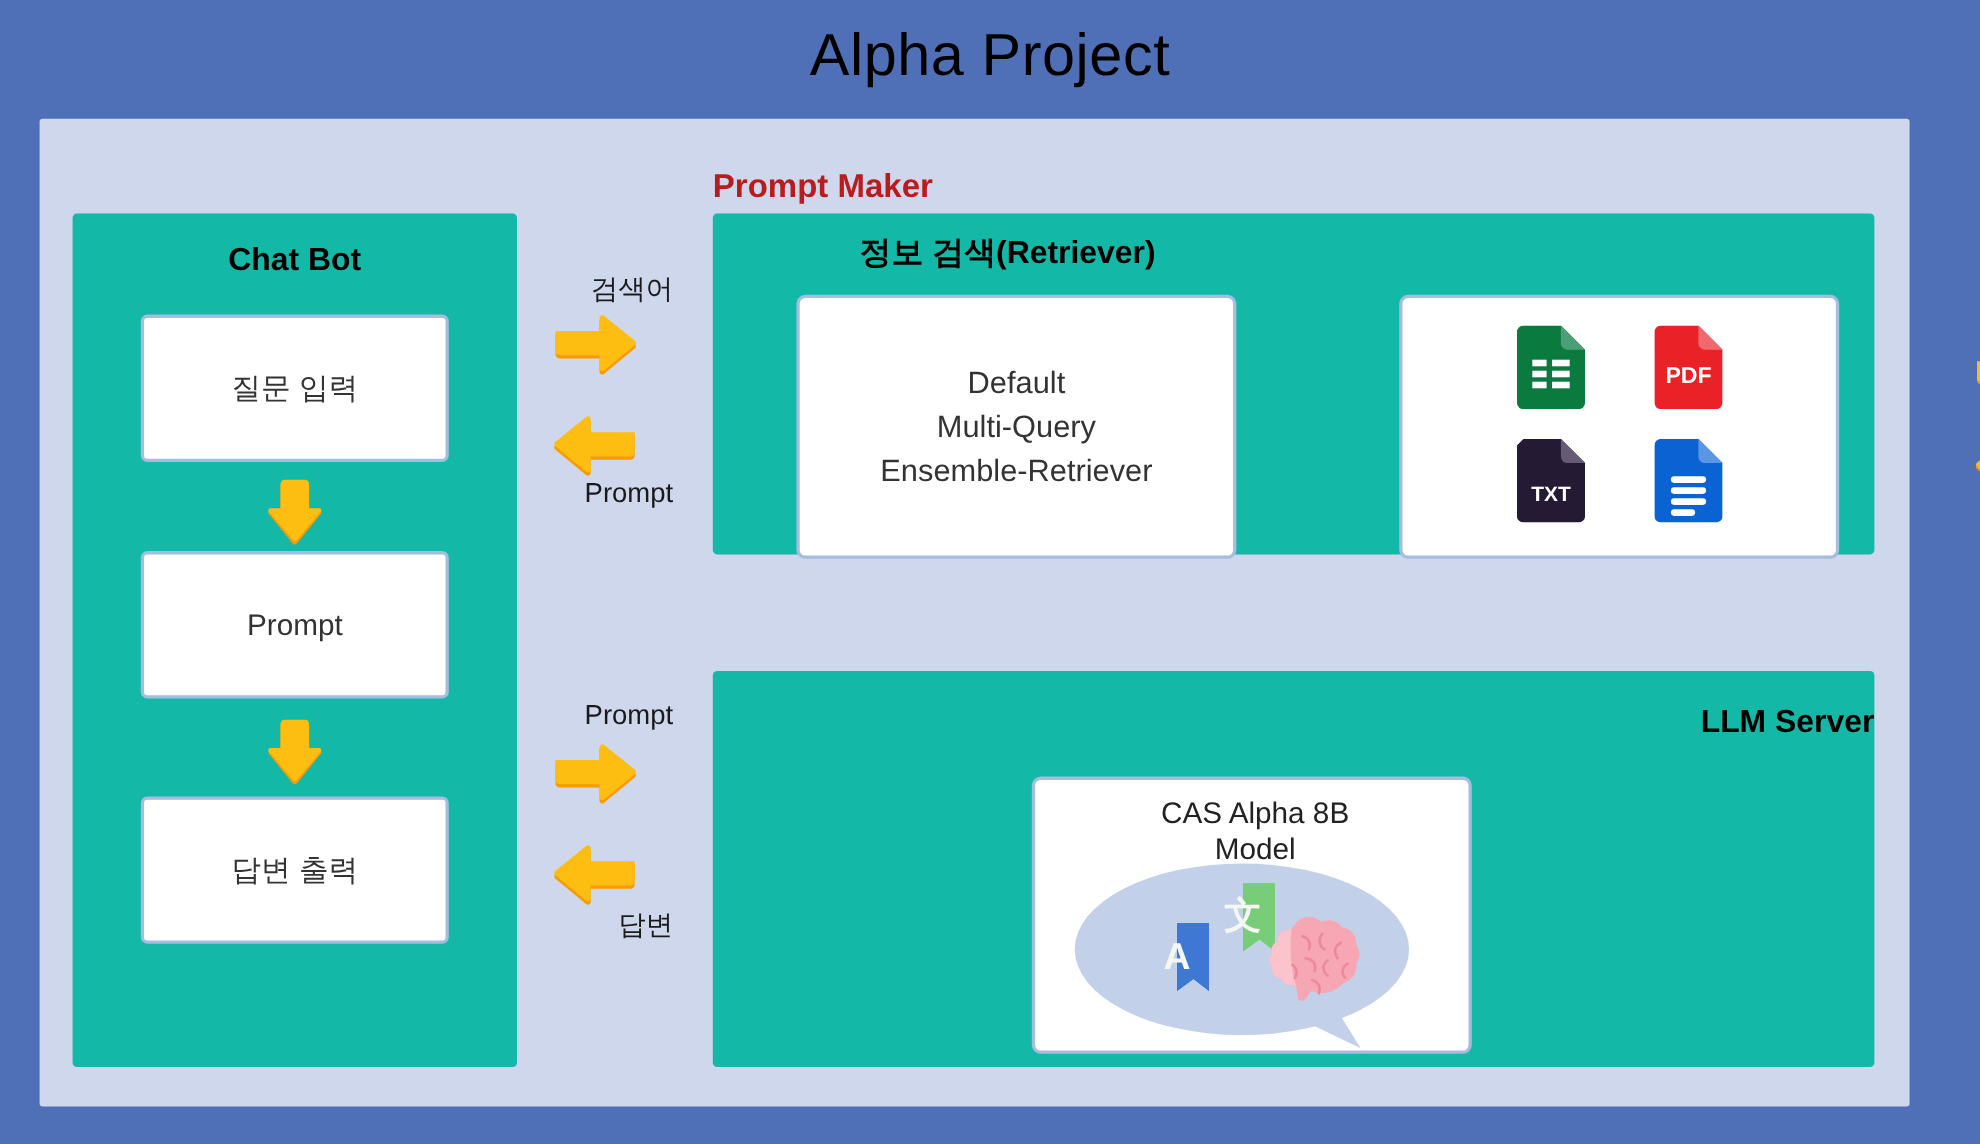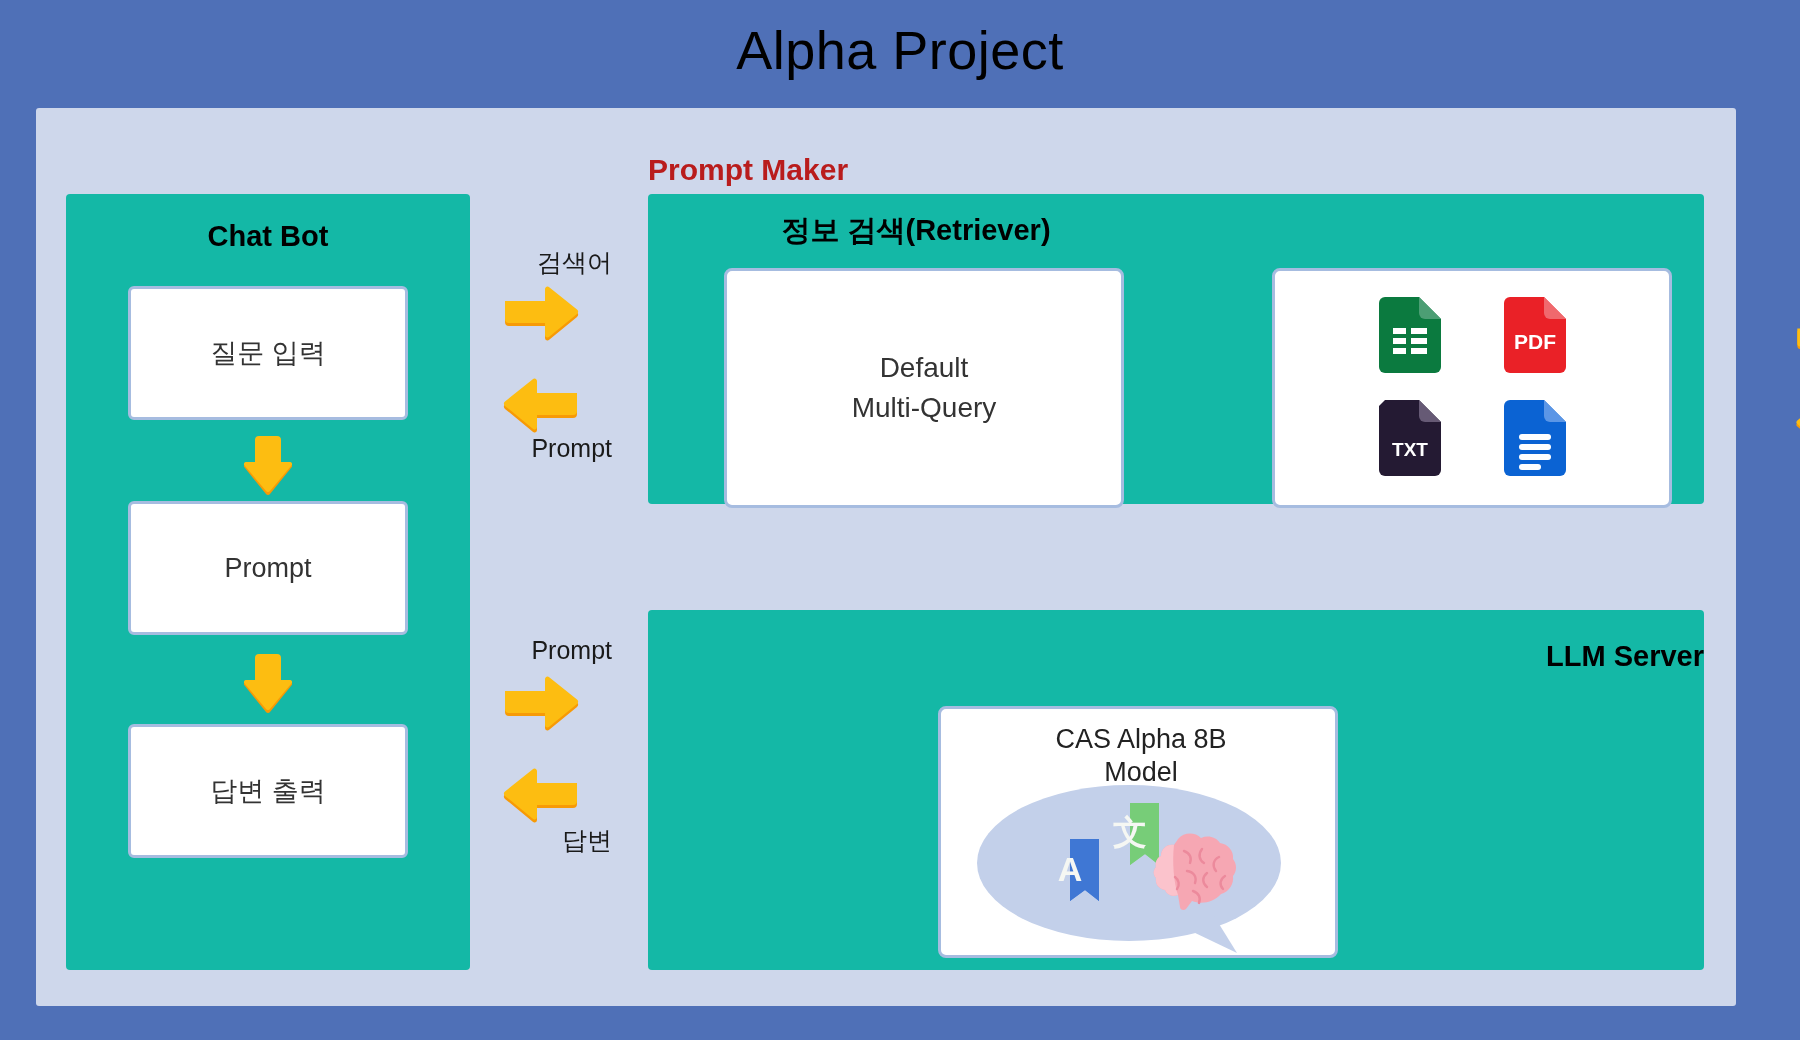--- a/index.html
+++ b/index.html
@@ -283,20 +283,21 @@
     <div class="flow-label" style="top:630px;">답변</div>
   </div>
 
   <div class="card card-retriever">
 
     <div class="sub-col-left">
       <div class="card-title" style="margin-top:18px;">정보 검색(Retriever)</div>
       <div class="inner-box retriever-box">
         <div>Default</div>
         <div>Multi-Query</div>
+        <div>Ensemble-Retriever</div>
       </div>
     </div>
 
     <div class="mid-arrows">
       <div class="arrow" style="left:22px; top:120px;">
         <svg width="66" height="52" viewBox="0 0 80 62">
           <path d="M4 20 h40 V8 a2.5 2.5 0 0 1 4.2 -1.8 L76 28.5 a3 3 0 0 1 0 4.4 L48.2 55.8 A2.5 2.5 0 0 1 44 54 V42 H8 a4 4 0 0 1 -4 -4 z" fill="#f79a06"></path>
           <path d="M4 17 h40 V5 a2.5 2.5 0 0 1 4.2 -1.8 L76 25.5 a3 3 0 0 1 0 4.4 L48.2 52.8 A2.5 2.5 0 0 1 44 51 V39 H8 a4 4 0 0 1 -4 -4 z" fill="#fdbd11"></path>
         </svg>
       </div>

